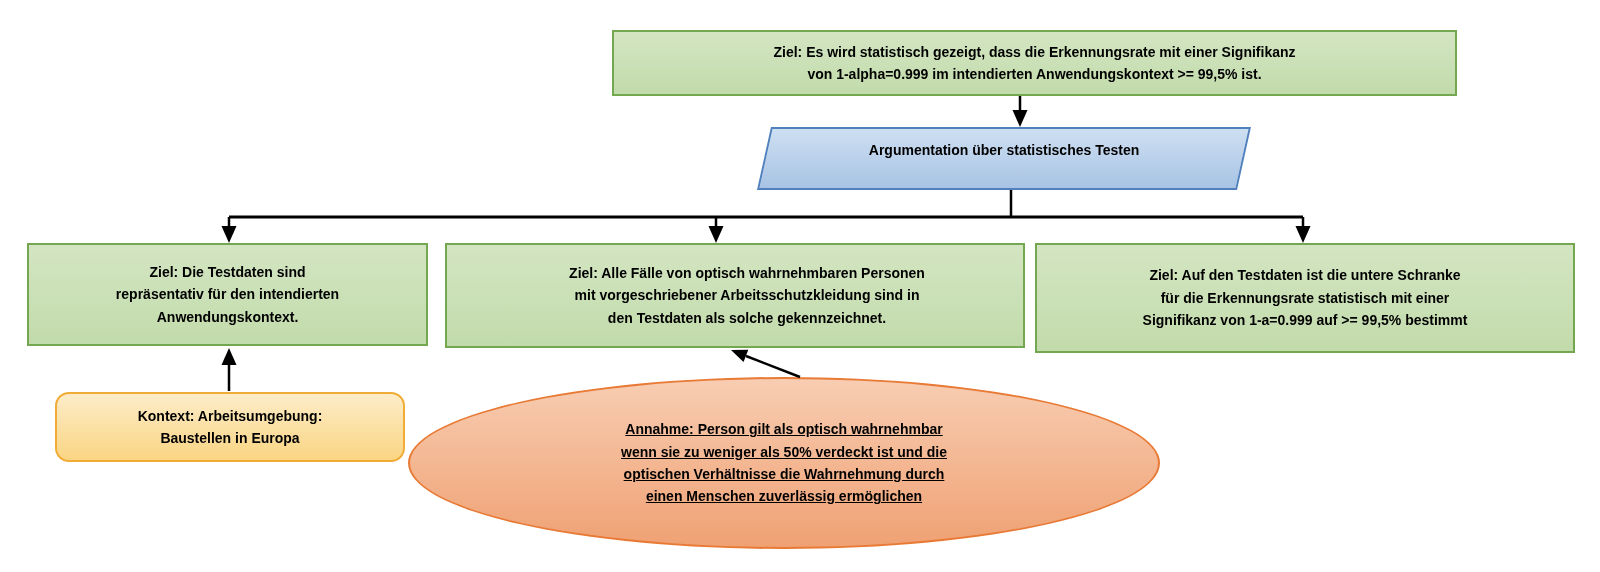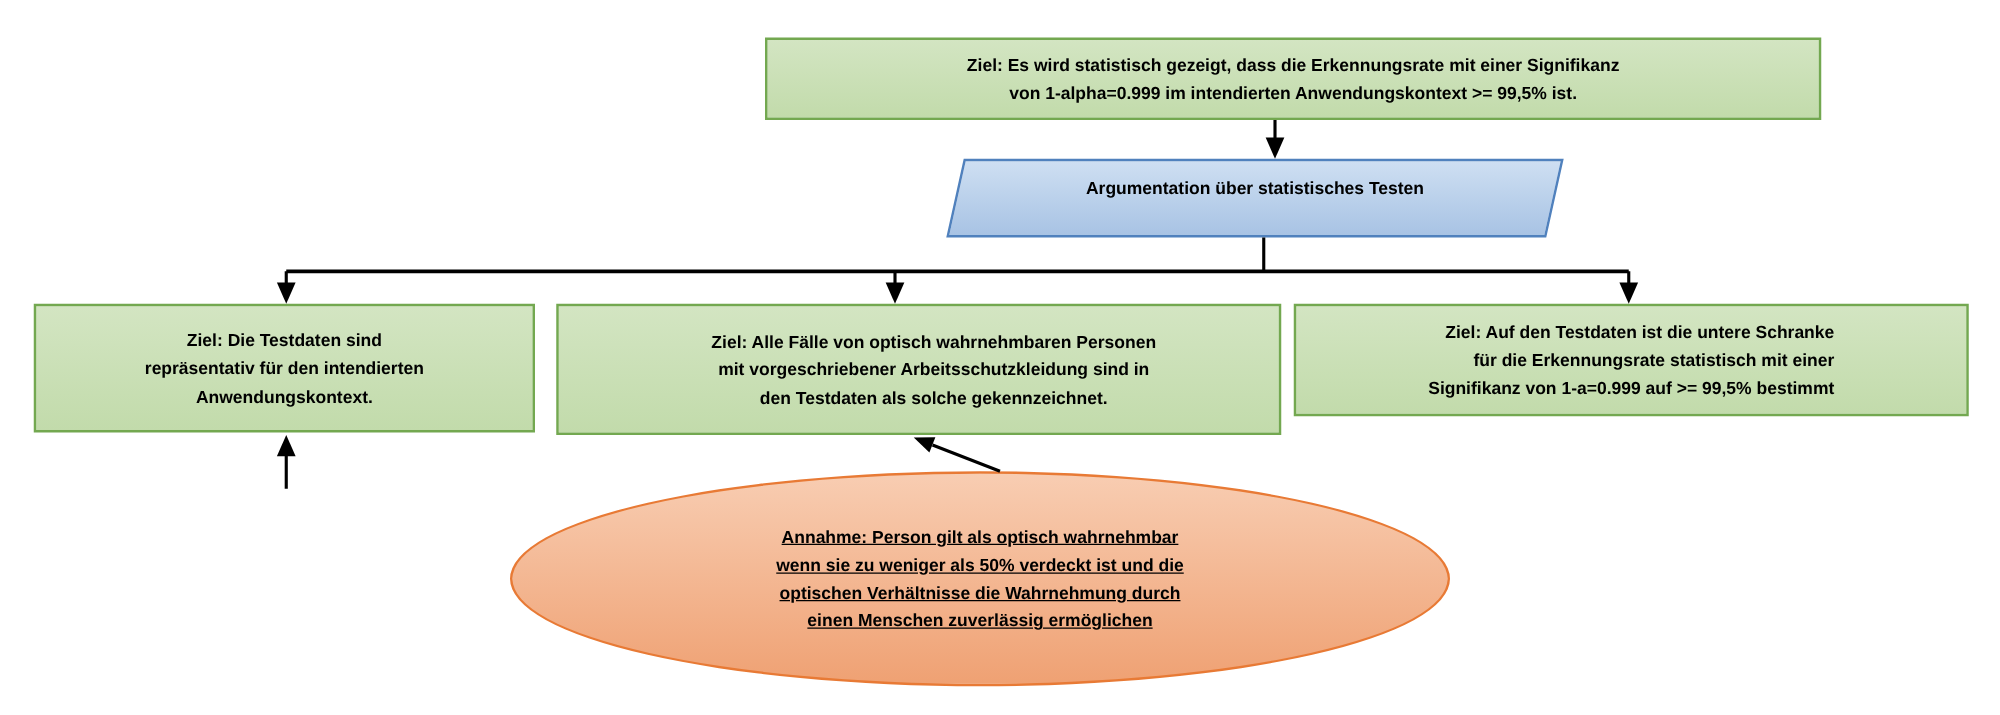--- a/index.html
+++ b/index.html
@@ -25,21 +25,21 @@
     box-sizing: border-box;
     z-index: 1;
   }
   .goal {
     border: 2.5px solid var(--goal_border);
     background: linear-gradient(180deg, var(--goal_fill_top) 0%, var(--goal_fill_bottom) 100%);
   }
   .goal-top    { left: 612px;  top: 30px;  width: 845px; height: 66px; }
   .goal-left   { left: 27px;   top: 243px; width: 401px; height: 103px; }
   .goal-middle { left: 445px;  top: 243px; width: 580px; height: 105px; padding-left: 24px; }
-  .goal-right  { left: 1035px; top: 243px; width: 540px; height: 90px; text-align: right; }
+  .goal-right  { left: 1035px; top: 243px; width: 540px; height: 110px; }
 
   .strategy-shape {
     position: absolute;
     left: 757px; top: 127px; width: 480px; height: 63px;
     transform: skewX(-12.5deg);
     transform-origin: bottom left;
     border: 2.5px solid var(--strategy_border);
     background: linear-gradient(180deg, var(--strategy_fill_top) 0%, var(--strategy_fill_bottom) 100%);
     box-sizing: border-box;
     z-index: 1;
@@ -93,20 +93,22 @@
 mit vorgeschriebener Arbeitsschutzkleidung sind in
 den Testdaten als solche gekennzeichnet.</div>
 
   <div class="node goal goal-right">Ziel: Auf den Testdaten ist die untere Schranke
 für die Erkennungsrate statistisch mit einer
 Signifikanz von 1-a=0.999 auf &gt;= 99,5% bestimmt</div>
 
   <div class="strategy-shape"></div>
   <div class="node strategy-text">Argumentation über statistisches Testen</div>
 
+  <div class="node context">Kontext: Arbeitsumgebung:
+Baustellen in Europa</div>
 
   <div class="node assumption">Annahme: Person gilt als optisch wahrnehmbar
 wenn sie zu weniger als 50% verdeckt ist und die
 optischen Verhältnisse die Wahrnehmung durch
 einen Menschen zuverlässig ermöglichen</div>
 
   <svg class="connectors" viewBox="0 0 1600 572" xmlns="http://www.w3.org/2000/svg">
 
     <g>
       <line class="edge" x1="1020" y1="96" x2="1020" y2="112"></line>

